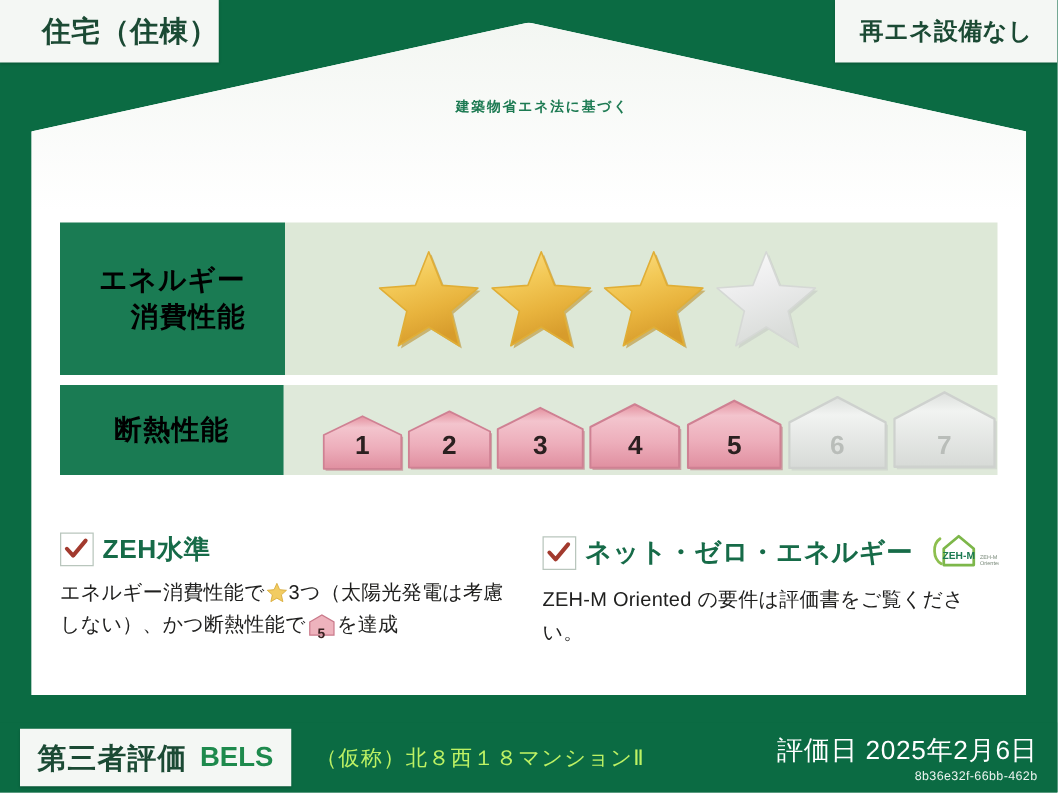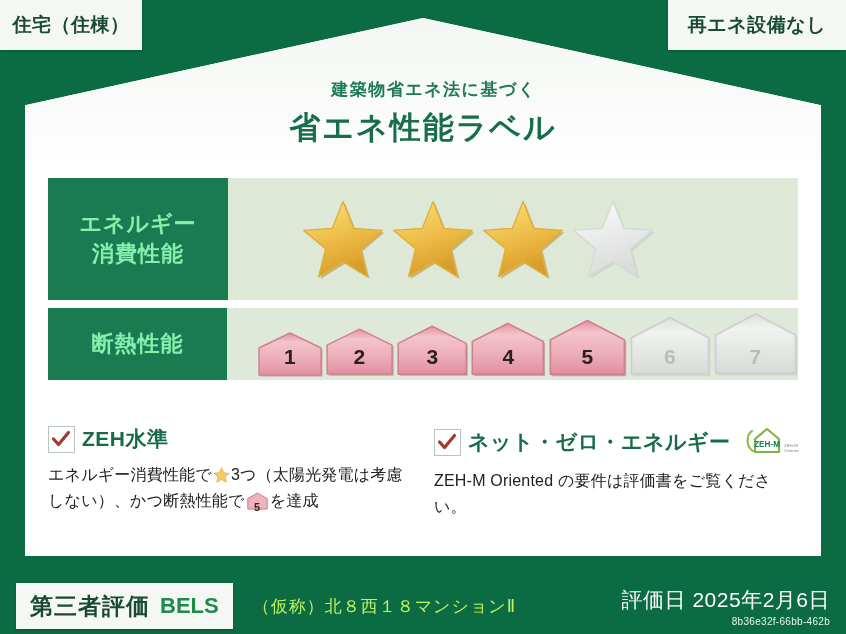--- a/index.html
+++ b/index.html
@@ -28,42 +28,42 @@
   }
 
   
   .corner-tag{
     position:absolute;top:0;background:#f4f7f4;
     color:#1b4a34;font-weight:bold;
     display:flex;align-items:center;justify-content:center;
     letter-spacing:.5px;
     box-shadow:0 1px 2px rgba(0,0,0,.18);
   }
-  #tag-left{left:0;width:142px;height:50px;font-size:19px;}
+  #tag-left{left:0;width:142px;height:50px;font-size:23px;padding-left:33px;}
   #tag-right{right:0;width:178px;height:50px;font-size:19px;}
 
   
   .title-wrap{position:absolute;left:0;right:0;top:78px;text-align:center;}
   .title-sub{
-    font-size:17px;color:#1c7a52;font-weight:bold;letter-spacing:1.5px;
+    font-size:11px;color:#1c7a52;font-weight:bold;letter-spacing:1.5px;
     margin-bottom:6px;
     padding-left:22px;
   }
   .title-main{
     font-size:31px;color:#176e4a;font-weight:bold;letter-spacing:2px;
   }
 
   
   .rows{position:absolute;left:48px;top:178px;width:750px;}
   .metric-row{display:flex;align-items:stretch;margin-bottom:8px;}
   .metric-label{
     width:180px;min-height:122px;
-    background:#1a7b53;color:#86efac;
+    background:#1a7b53;color:#000000;
     display:flex;align-items:center;justify-content:center;
-    text-align:center;font-weight:bold;font-size:22px;line-height:1.35;
+    text-align:right;font-weight:bold;font-size:22px;line-height:1.35;
     letter-spacing:1px;
   }
   .metric-value{
     flex:1;background:#dde8d7;
     display:flex;align-items:center;
   }
   #row-insulation .metric-label{min-height:72px;}
   #row-insulation .metric-value{background:#dfe9da;}
 
   
@@ -136,21 +136,20 @@
 
   <div class="corner-tag" id="tag-left">
     <span>住宅（住棟）</span>
   </div>
   <div class="corner-tag" id="tag-right">
     <span>再エネ設備なし</span>
   </div>
 
   <div class="title-wrap">
     <div class="title-sub">建築物省エネ法に基づく</div>
-    <div class="title-main">省エネ性能ラベル</div>
   </div>
 
   <div class="rows">
 
     <div class="metric-row" id="row-energy">
       <div class="metric-label">
         <span>
           <span>エネルギー</span><br>
           <span>消費性能</span>
         </span>

